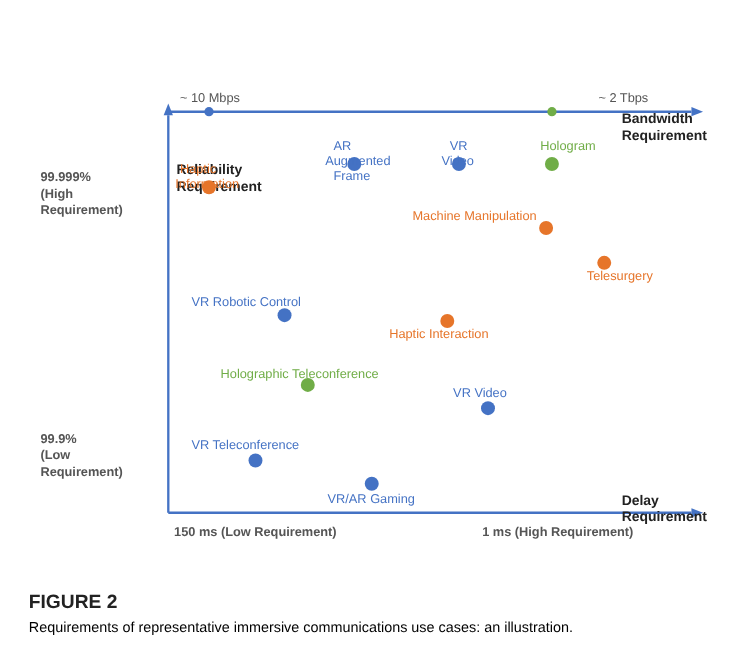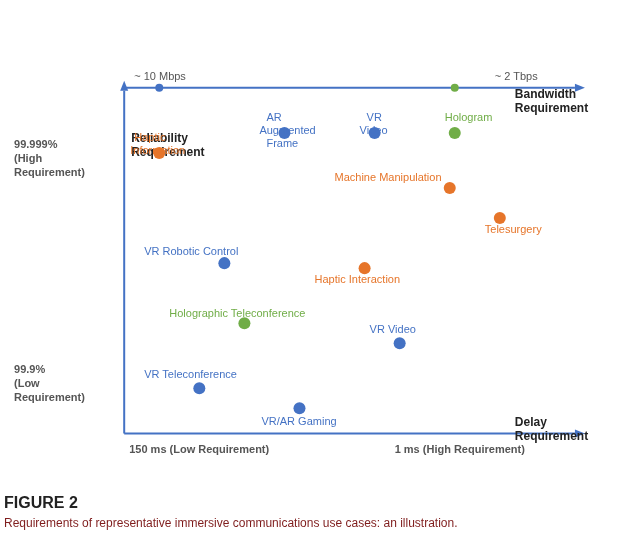--- a/index.html
+++ b/index.html
@@ -7,42 +7,42 @@
       width: 628px;
       height: 542px;
       background: #fff;
       font-family: Arial, sans-serif;
       font-size: 13px;
       overflow: hidden;
     }
     .container {
       width: 628px;
       height: 542px;
-      padding: 10px 15px 10px 4px;
+      padding: 10px 15px 10px 24px;
       display: flex;
       flex-direction: column;
     }
     .chart-area {
       position: relative;
       flex: 1;
       margin-bottom: 8px;
     }
     svg.chart {
       width: 100%;
       height: 100%;
     }
     .figure-label {
       font-weight: bold;
       font-size: 16px;
       color: #222;
       margin-bottom: 3px;
     }
     .figure-caption {
       font-size: 12px;
-      color: #7f1d1d;
+      color: #000000;
       line-height: 1.4;
     }
   </style>
 </head>
 <body>
 
 <div class="container">
   <div class="chart-area">
     <svg class="chart" viewBox="0 0 608 430">
 

